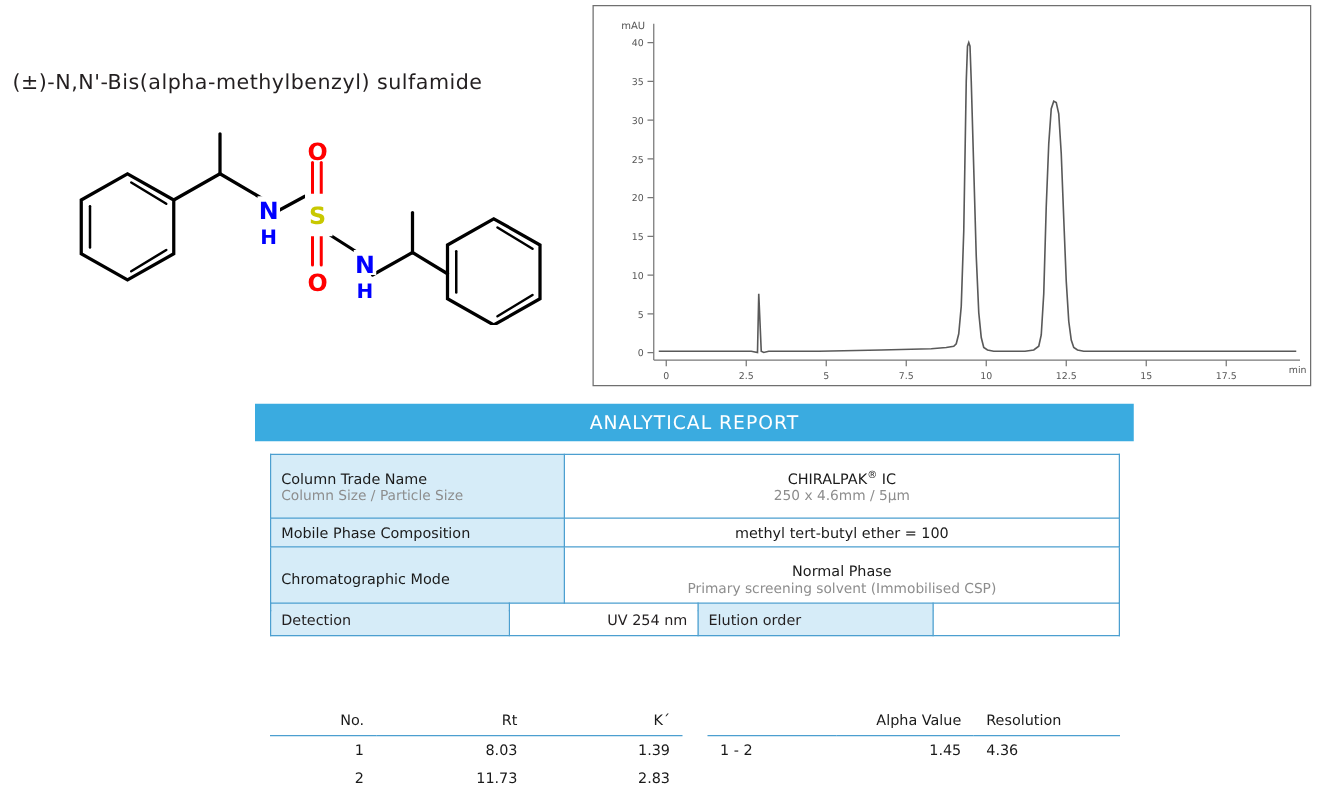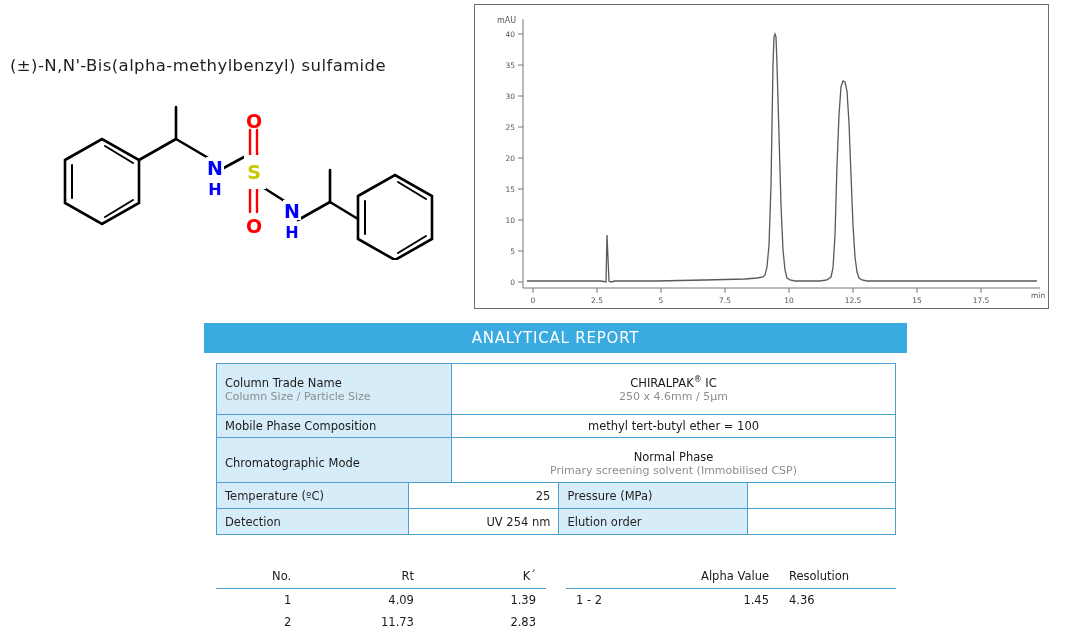--- a/index.html
+++ b/index.html
@@ -301,44 +301,38 @@
       <div>Normal Phase</div>
       <div class="sub">Primary screening solvent (Immobilised CSP)</div>
     </td>
   </tr>
 </tbody>
   </table>
 
 <table class="cond-table">
   <tbody>
   <tr>
-    <td class="lbl">Temperature (ºC)</td>
-    <td class="val">25</td>
-    <td class="lbl">Pressure (MPa)</td>
-    <td class="val"></td>
-  </tr>
-  <tr>
     <td class="lbl">Detection</td>
     <td class="val">UV 254 nm</td>
     <td class="lbl">Elution order</td>
     <td class="val"></td>
   </tr>
 </tbody>
   </table>
 
 <table class="res-left">
   <tbody>
       <tr>
     <th>No.</th>
     <th>Rt</th>
     <th>K´</th>
   </tr>
   <tr>
     <td>1</td>
-    <td>4.09</td>
+    <td>8.03</td>
     <td>1.39</td>
   </tr>
   <tr>
     <td>2</td>
     <td>11.73</td>
     <td>2.83</td>
   </tr>
 </tbody>
   </table>
 

